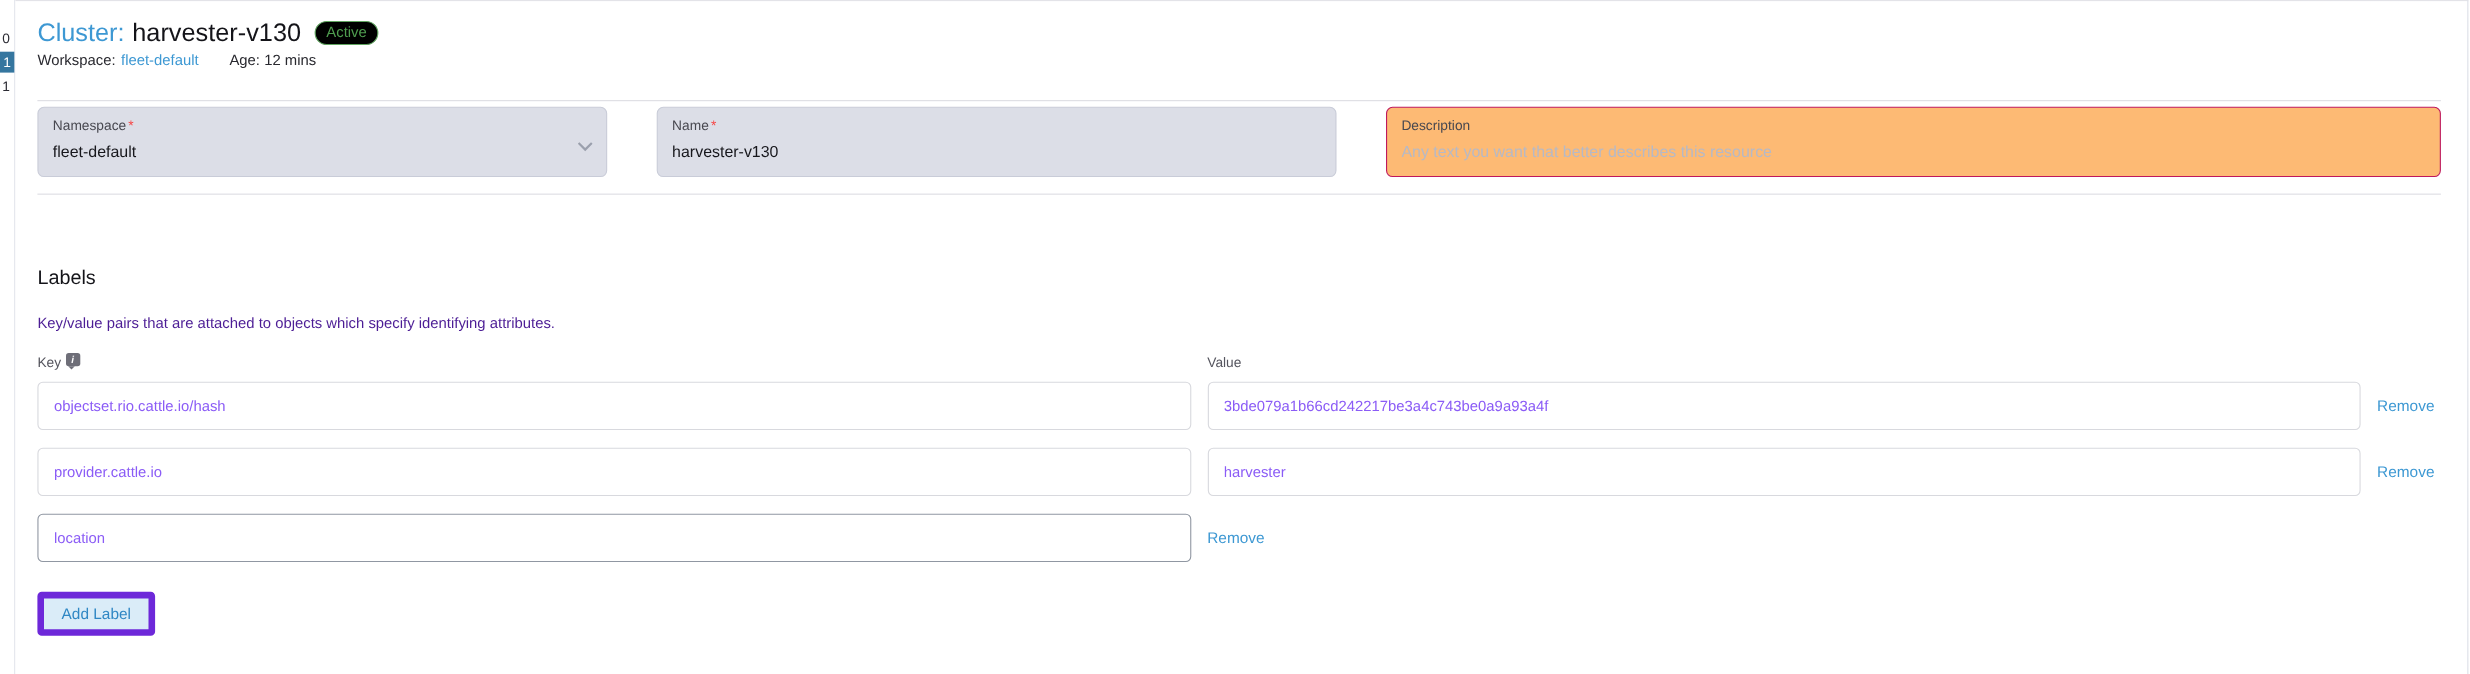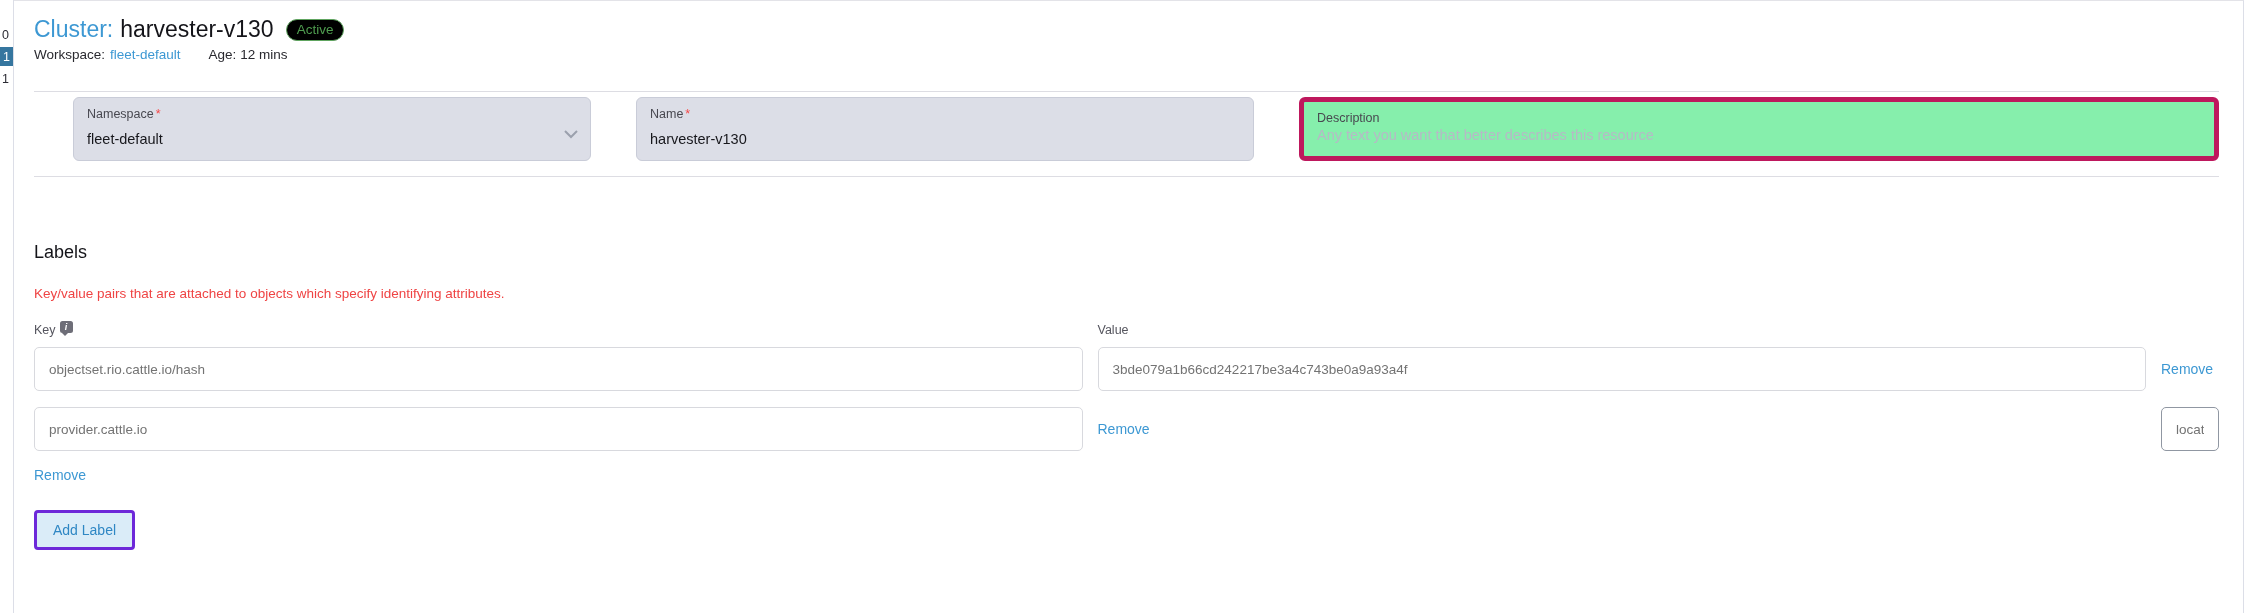--- a/index.html
+++ b/index.html
@@ -51,47 +51,47 @@
   }
   .meta-row { margin-top: 4px; font-size: 13.5px; color: #29292f; display: flex; }
   .meta-link { color: #3d98d3; text-decoration: none; margin-left: 5px; cursor: pointer; }
   .age-part { margin-left: 28px; }
 
   .divider { border: none; border-top: 1px solid #dddde3; height: 0; }
   .divider-1 { margin-top: 29px; }
   .divider-2 { margin-top: 15px; }
 
   
-  .form-row { margin-top: 5px; display: flex; gap: 45px; margin-left: 39px; }
+  .form-row { margin-top: 5px; display: flex; gap: 45px; }
   .field-box {
     height: 64px; border-radius: 6px; padding: 9px 13px;
     display: flex; flex-direction: column; justify-content: space-between;
     position: relative;
   }
   .field-disabled { background: #dcdee7; border: 1px solid #c9ccd8; }
-  .field-enabled  { background: #86efac; border: 5px solid #be185d; }
+  .field-enabled  { background: #fdba74; border: 1px solid #be185d; }
   .field-label { font-size: 12.5px; color: #484850; line-height: 15px; }
   .req::after { content: "*"; color: #f64747; margin-left: 2px; font-size: 12.5px; }
   .field-value { font-size: 14.5px; color: #17171c; line-height: 18px; padding-bottom: 3px; }
   .field-input {
     border: none; outline: none; background: transparent;
     font-family: inherit; font-size: 14.5px; color: #17171c;
     line-height: 18px; padding: 0 0 3px 0; width: 100%;
   }
   .field-input::placeholder { color: #b6b9c6; }
   .ns-box   { width: 518px; }
   .name-box { width: 618px; }
   .desc-box { flex: 1; }
   .chevron {
     position: absolute; right: 12px; top: 50%; transform: translateY(-4px);
   }
 
   
   .labels-heading { margin-top: 64px; font-size: 18px; font-weight: 400; color: #141419; line-height: 22px; }
-  .labels-subtitle { margin-top: 22px; font-size: 13.5px; color: #ef4444; line-height: 17px; }
+  .labels-subtitle { margin-top: 22px; font-size: 13.5px; color: #4c1d95; line-height: 17px; }
 
   .label-grid {
     display: grid;
     grid-template-columns: 1fr 1fr 58px;
     column-gap: 15px;
     align-items: center;
   }
   .grid-headers { margin-top: 21px; }
   .col-header { font-size: 12.5px; color: #55555e; display: flex; align-items: flex-start; gap: 4px; }
   .info-icon {
@@ -102,33 +102,33 @@
   }
   .info-icon::after {
     content: ""; position: absolute; left: 2px; bottom: -3px;
     border-left: 3px solid transparent; border-right: 3px solid transparent;
     border-top: 3px solid #6e6e78;
   }
   .label-rows { margin-top: 10px; row-gap: 16px; }
   .kv-input {
     height: 44px; width: 100%;
     border: 1px solid #d8d9de; border-radius: 5px;
-    padding: 0 14px; font-family: inherit; font-size: 13.5px; color: #737373;
+    padding: 0 14px; font-family: inherit; font-size: 13.5px; color: #8b5cf6;
     outline: none; background: #fff;
   }
   .kv-input.active-border { border-color: #9097a2; }
   .kv-input.focused { border: 2px solid #3d98d3; padding: 0 13px; }
   .remove-link {
     color: #3d98d3; font-size: 14px; text-decoration: none; cursor: pointer;
     justify-self: start;
   }
 
   .add-label-button {
     margin-top: 27px;
-    background: #daecf8; border: 3px solid #6d28d9; color: #2f87c4;
+    background: #daecf8; border: 6px solid #6d28d9; color: #2f87c4;
     font-family: inherit; font-size: 14px;
     border-radius: 4px; padding: 0 16px; height: 40px;
     cursor: pointer;
   }
 </style>
 </head>
 <body>
 
 <div class="sidebar-sliver">
   <span class="sb-count c0">0</span>
@@ -192,20 +192,21 @@
     </span>
     <span></span>
   </div>
 
   <div class="label-grid label-rows">
   <input class="kv-input" type="text" value="objectset.rio.cattle.io/hash" style="">
   <input class="kv-input" type="text" value="3bde079a1b66cd242217be3a4c743be0a9a93a4f" style="">
   <a class="remove-link">Remove</a>
 
   <input class="kv-input" type="text" value="provider.cattle.io" style="">
+  <input class="kv-input" type="text" value="harvester" style="">
   <a class="remove-link">Remove</a>
 
   <input class="kv-input active-border" type="text" value="location" style="">
   <a class="remove-link">Remove</a>
 </div>
 
   <button class="add-label-button">Add Label</button>
 
 </div>
 

